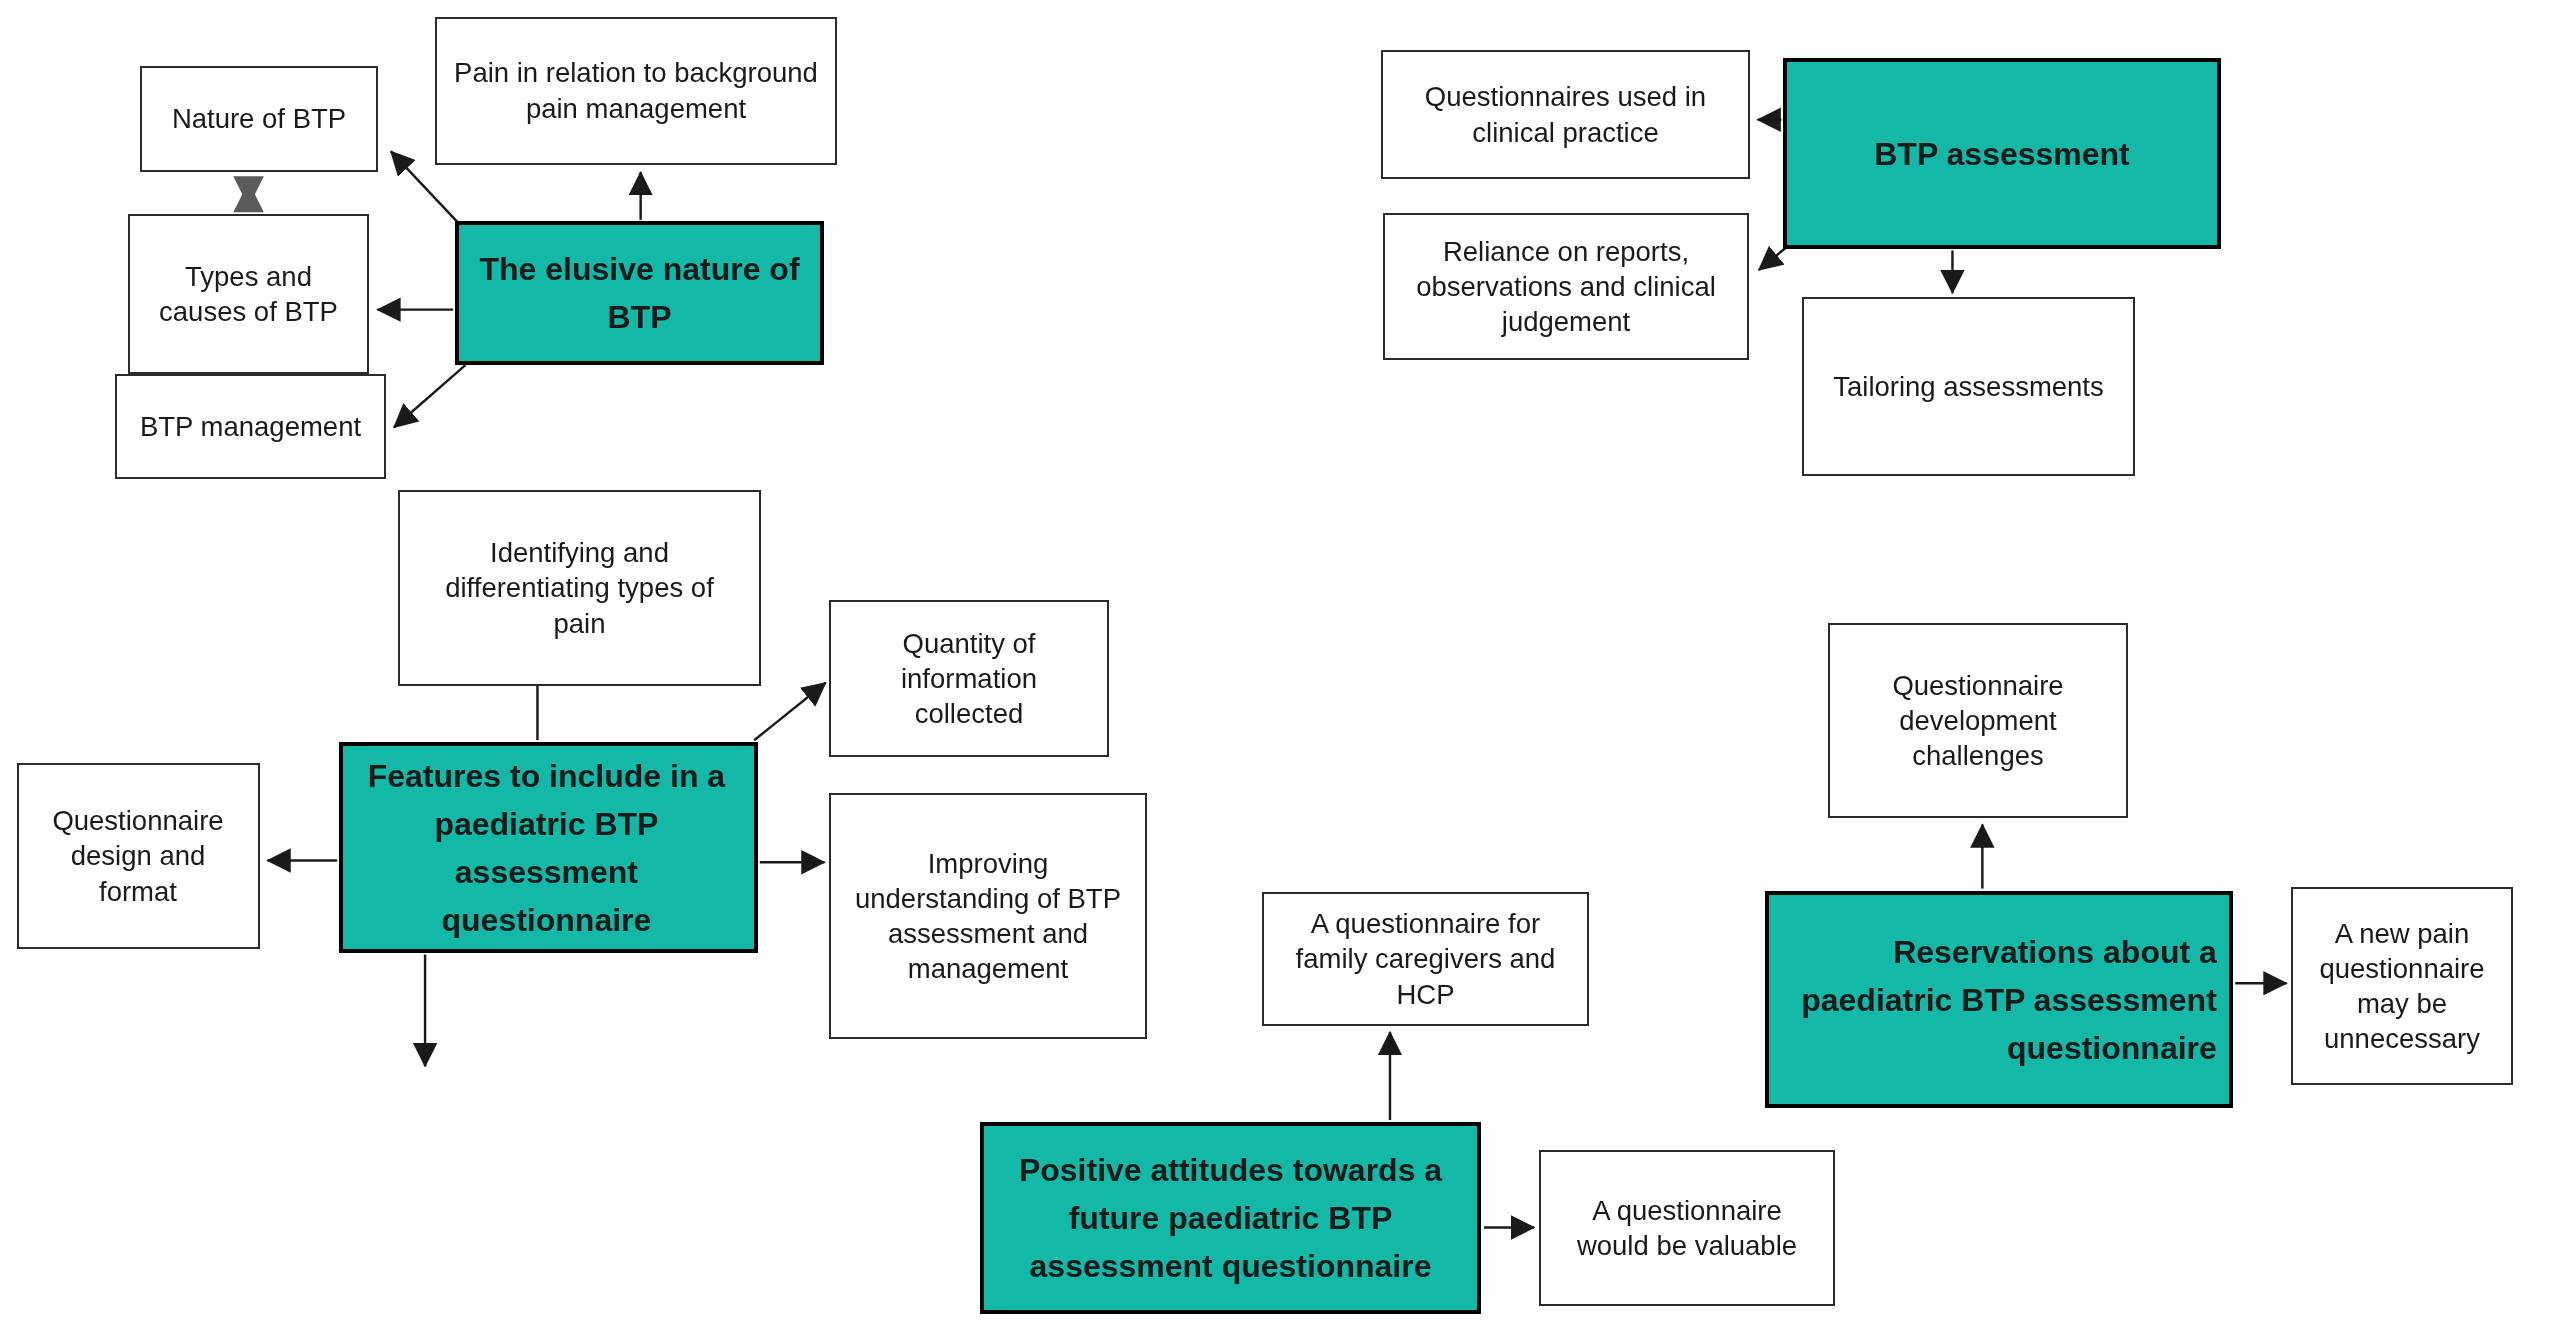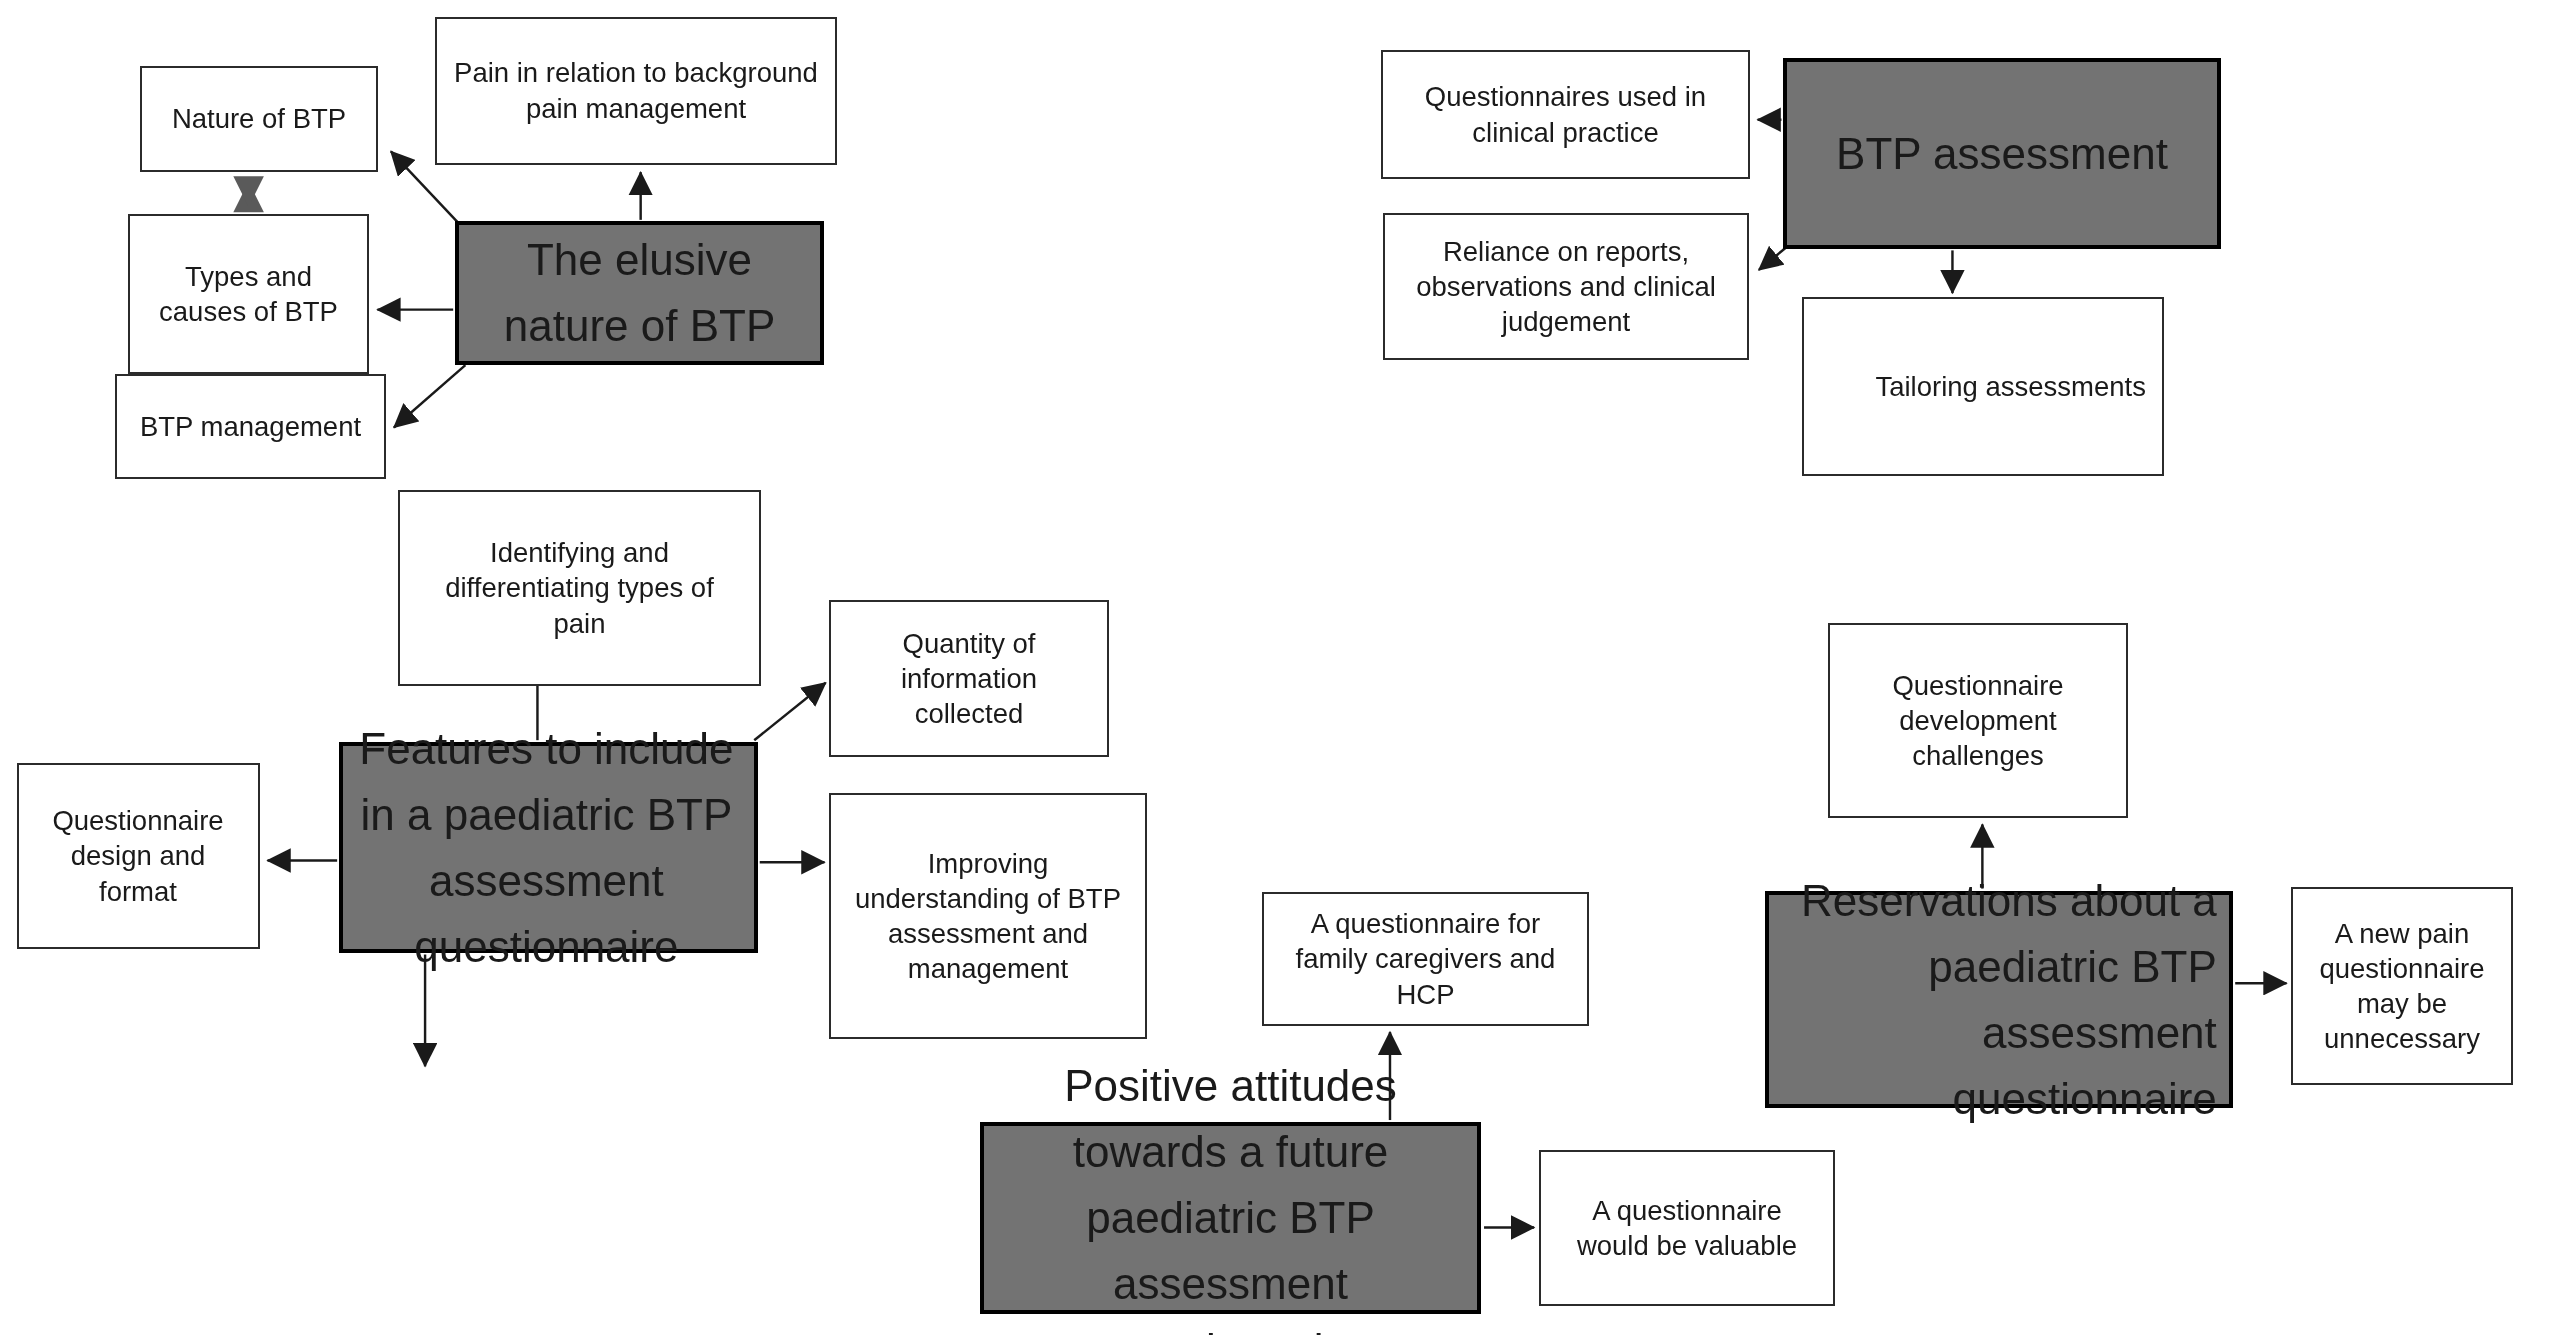--- a/index.html
+++ b/index.html
@@ -27,24 +27,24 @@
   }
   .node.sub {
     border: 2.4px solid #2b2b2b;
     font-size: 27.5px;
     line-height: 1.28;
     font-weight: 400;
     padding: 4.9px 16px;
   }
   .node.theme {
     border: 4.9px solid #000000;
-    background: #737373;
-    font-size: 44px;
+    background: #14b8a6;
+    font-size: 32px;
     line-height: 1.5;
-    font-weight: 400;
+    font-weight: 700;
     padding: 4.9px 12.2px;
   }
   #edges {
     position: absolute;
     left: 0; top: 0;
     width: 2576px;
     height: 1335px;
     pointer-events: none;
   }
 </style>
@@ -108,21 +108,21 @@
 
   <div class="node sub" style="left:1381px; top:50px; width:369px; height:129px;">
     <span>Questionnaires used in clinical practice</span>
   </div>
   <div class="node theme" style="left:1783px; top:58px; width:438px; height:191px;">
     <span>BTP assessment</span>
   </div>
   <div class="node sub" style="left:1383px; top:213px; width:366px; height:147px;">
     <span>Reliance on reports, observations and clinical judgement</span>
   </div>
-  <div class="node sub" style="left:1802px; top:297px; width:362px; height:179px;justify-content:flex-end;">
+  <div class="node sub" style="left:1802px; top:297px; width:333px; height:179px;">
     <span>Tailoring assessments</span>
   </div>
 
   <div class="node sub" style="left:390px; top:490px; width:363px; height:196px;margin-left:8px;">
     <span>Identifying and differentiating types of pain</span>
   </div>
   <div class="node sub" style="left:829px; top:600px; width:280px; height:157px;">
     <span>Quantity of information collected</span>
   </div>
   <div class="node theme" style="left:339px; top:742px; width:419px; height:211px;padding-left:8px;">

